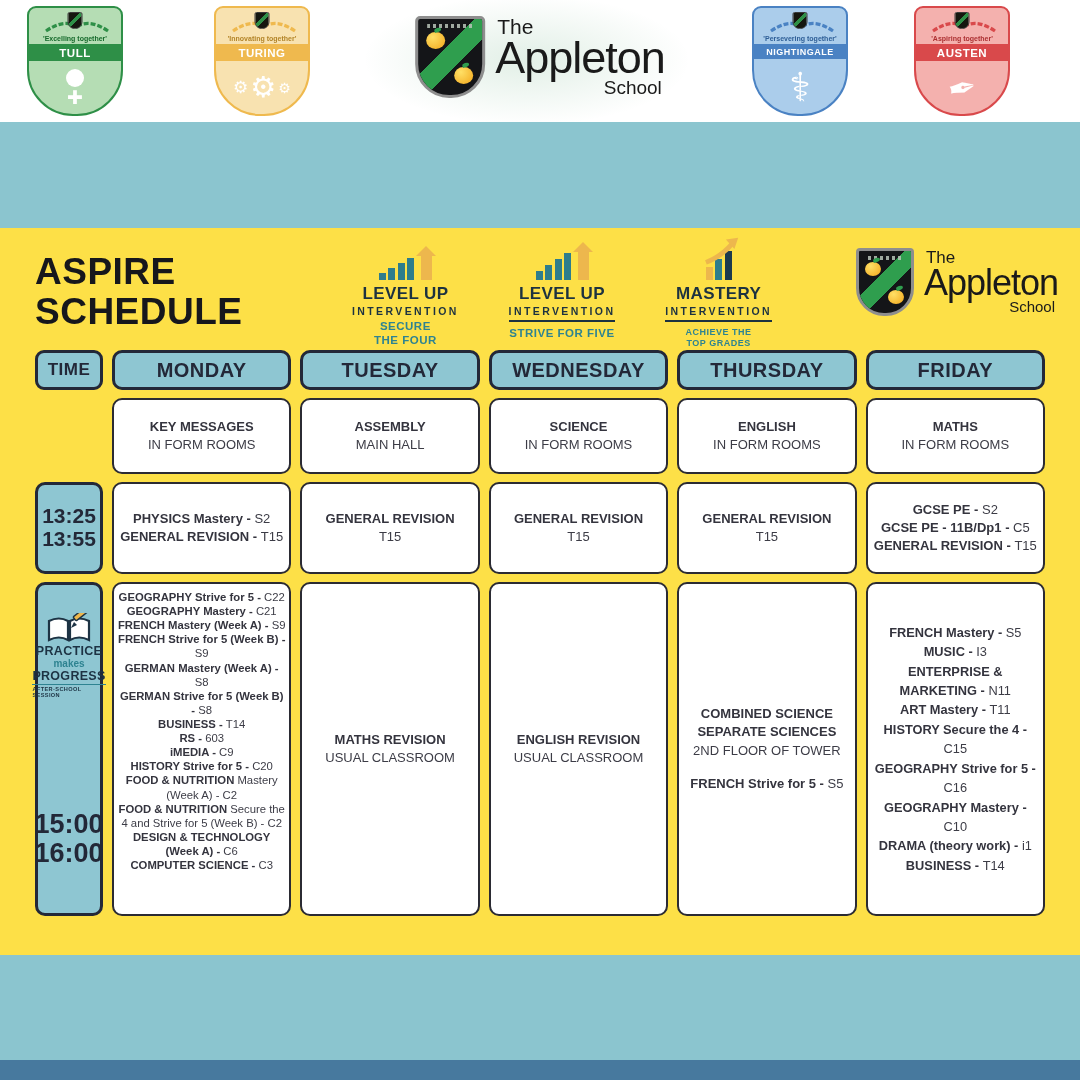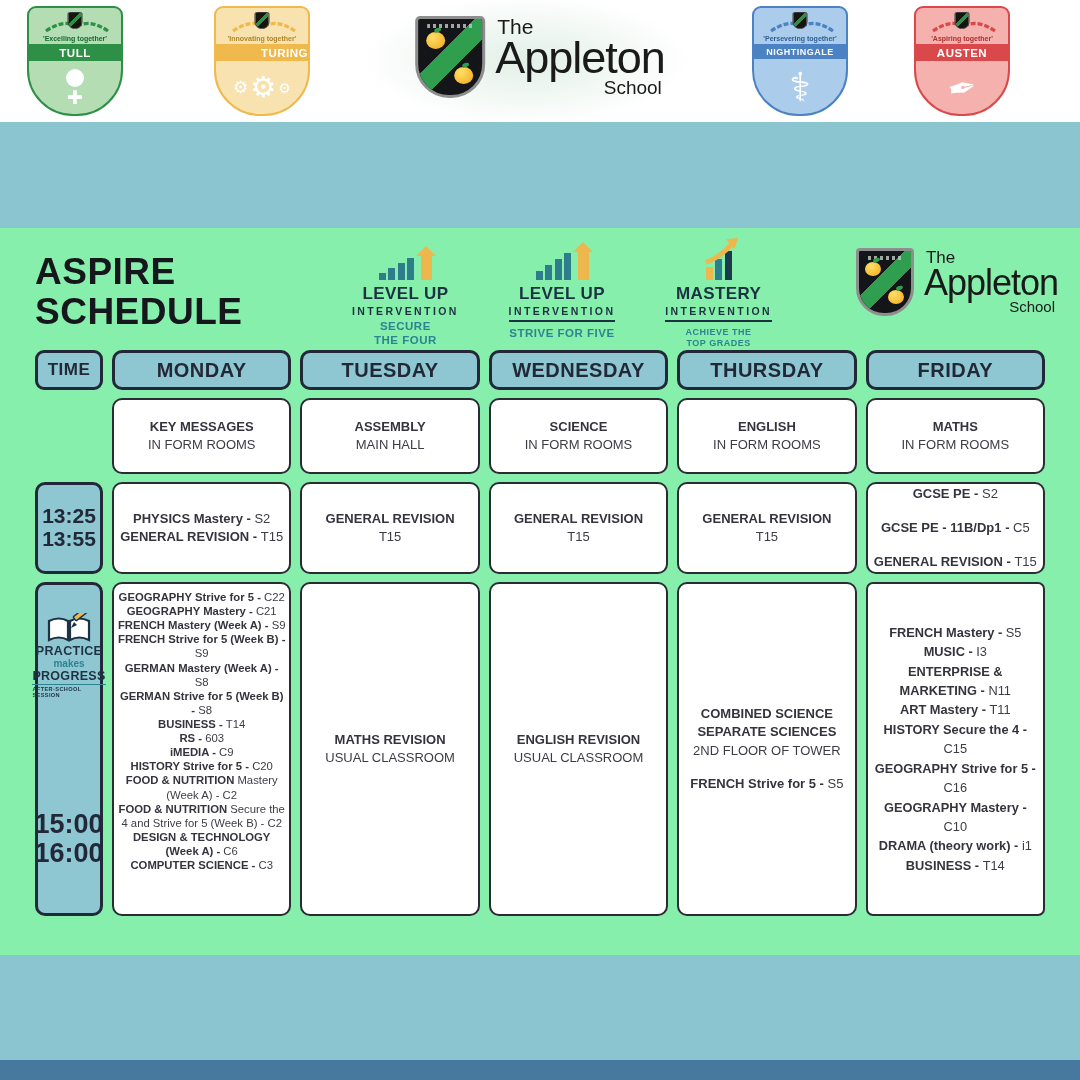--- a/index.html
+++ b/index.html
@@ -56,21 +56,21 @@
   .lg-school { font-size: 19px; align-self: flex-end; margin-right: 3px; }
   .logo-card .lg-the { font-size: 17px; } .logo-card .lg-name { font-size: 36px; }
   .logo-card .lg-school { font-size: 15px; }
 
   
   .band-top    { position: absolute; top: 122px; left: 0; width: 1080px; height: 106px; background: #8bc5cf; }
   .band-bottom { position: absolute; top: 955px; left: 0; width: 1080px; height: 105px; background: #8bc5cf; }
   .navy-strip  { position: absolute; top: 1060px; left: 0; width: 1080px; height: 20px; background: #47799e; }
 
   
-  .card { position: absolute; top: 228px; left: 0; width: 1080px; height: 762px; background: #86efac; }
+  .card { position: absolute; top: 228px; left: 0; width: 1080px; height: 762px; background: #fde047; }
   .page-title { position: absolute; left: 35px; top: 24px; font-size: 37px; font-weight: 800;
     line-height: 1.07; letter-spacing: .5px; color: #16171c; }
 
   
   .interventions { position: absolute; left: 352px; top: 14px; width: 420px;
     display: flex; justify-content: space-between; align-items: flex-start; }
   .iv { display: flex; flex-direction: column; align-items: center; text-align: center; }
   .iv-icon { position: relative; height: 38px; display: flex; align-items: flex-end; gap: 2.5px; }
   .bar { width: 7px; background: #2e7d8c; display: inline-block; }
   .bar.y { background: #edb74d; } .bar.n { background: #1c3a4e; }
@@ -100,21 +100,21 @@
     display: flex; flex-direction: column; align-items: center; justify-content: center;
     color: #232838; font-weight: 800; }
   .times { font-size: 21px; line-height: 1.08; text-align: center; }
   .tcell.tall { justify-content: flex-start; padding-top: 28px; }
   .tall .times { font-size: 27px; margin-top: 112px; }
   .cell { background: #fff; border: 2.5px solid #2b2b33; border-radius: 10px;
     padding: 8px 6px; display: flex; flex-direction: column; justify-content: center;
     text-align: center; color: #3c3c46; font-size: 13px; line-height: 1.4; }
   .cell .line b { font-weight: 700; color: #34343e; }
   .cell.dense { justify-content: flex-start; font-size: 11.3px; line-height: 1.25; padding: 6px 3px; }
-  .cell.roomy { font-size: 12.8px; line-height: 1.52; border-radius: 7px; }
+  .cell.roomy { font-size: 12.8px; line-height: 1.52; }
   .line.spacer { height: 15px; }
 
   
   .pmp { display: flex; flex-direction: column; align-items: center; line-height: 1; }
   .pmp1, .pmp3 { font-size: 12.5px; font-weight: 800; color: #1d3344; letter-spacing: .3px; }
   .pmp2 { font-size: 10px; color: #2e8391; font-weight: 700; margin: 1px 0; }
   .pmp4 { font-size: 5.6px; color: #1d3344; border-top: 1.5px solid #2e8391;
     padding-top: 2px; margin-top: 2px; letter-spacing: .4px; font-weight: 700; }
 
   
@@ -152,21 +152,21 @@
 
     <div class="badge" style="left: 214px; --bc: #efb94e; --bf: #f8e2b0;">
       <div class="badge-top">
         <svg class="laurel" viewBox="0 0 70 16">
             <path d="M4 14 Q20 3 32 8"></path>
             <path d="M66 14 Q50 3 38 8"></path>
           </svg>
         <span class="mini-shield"></span>
       </div>
       <div class="badge-motto">'Innovating together'</div>
-      <div class="badge-name" style="font-size: 11.5px; text-align: right;">TURING</div>
+      <div class="badge-name" style="font-size: 11.5px;">TURING</div>
       <div class="badge-icon">
           <span style="font-size:17px">⚙</span>
           <span style="font-size:29px">⚙</span>
           <span style="font-size:14px">⚙</span>
         </div>
     </div>
 
     <div class="logo logo-top">
       <span class="shield s-lg">
         <span class="tband"></span>
@@ -345,21 +345,21 @@
           <div class="line">T15</div>
         </div>
         <div class="cell" style="grid-area: 3 / 4;">
           <div class="line"><b>GENERAL REVISION</b></div>
           <div class="line">T15</div>
         </div>
         <div class="cell" style="grid-area: 3 / 5;">
           <div class="line"><b>GENERAL REVISION</b></div>
           <div class="line">T15</div>
         </div>
-        <div class="cell" style="grid-area: 3 / 6; gap: 16px;">
+        <div class="cell" style="grid-area: 3 / 6;">
           <div class="line"><b>GCSE PE - </b>S2</div>
           <div class="line"><b>GCSE PE - 11B/Dp1 - </b>C5</div>
           <div class="line"><b>GENERAL REVISION - </b>T15</div>
         </div>
         <div class="cell dense" style="grid-area: 4 / 2;">
           <div class="line"><b>GEOGRAPHY Strive for 5 - </b>C22</div>
           <div class="line"><b>GEOGRAPHY Mastery - </b>C21</div>
           <div class="line"><b>FRENCH Mastery (Week A) - </b>S9</div>
           <div class="line"><b>FRENCH Strive for 5 (Week B) - </b>S9</div>
           <div class="line"><b>GERMAN Mastery (Week A) - </b>S8</div>

